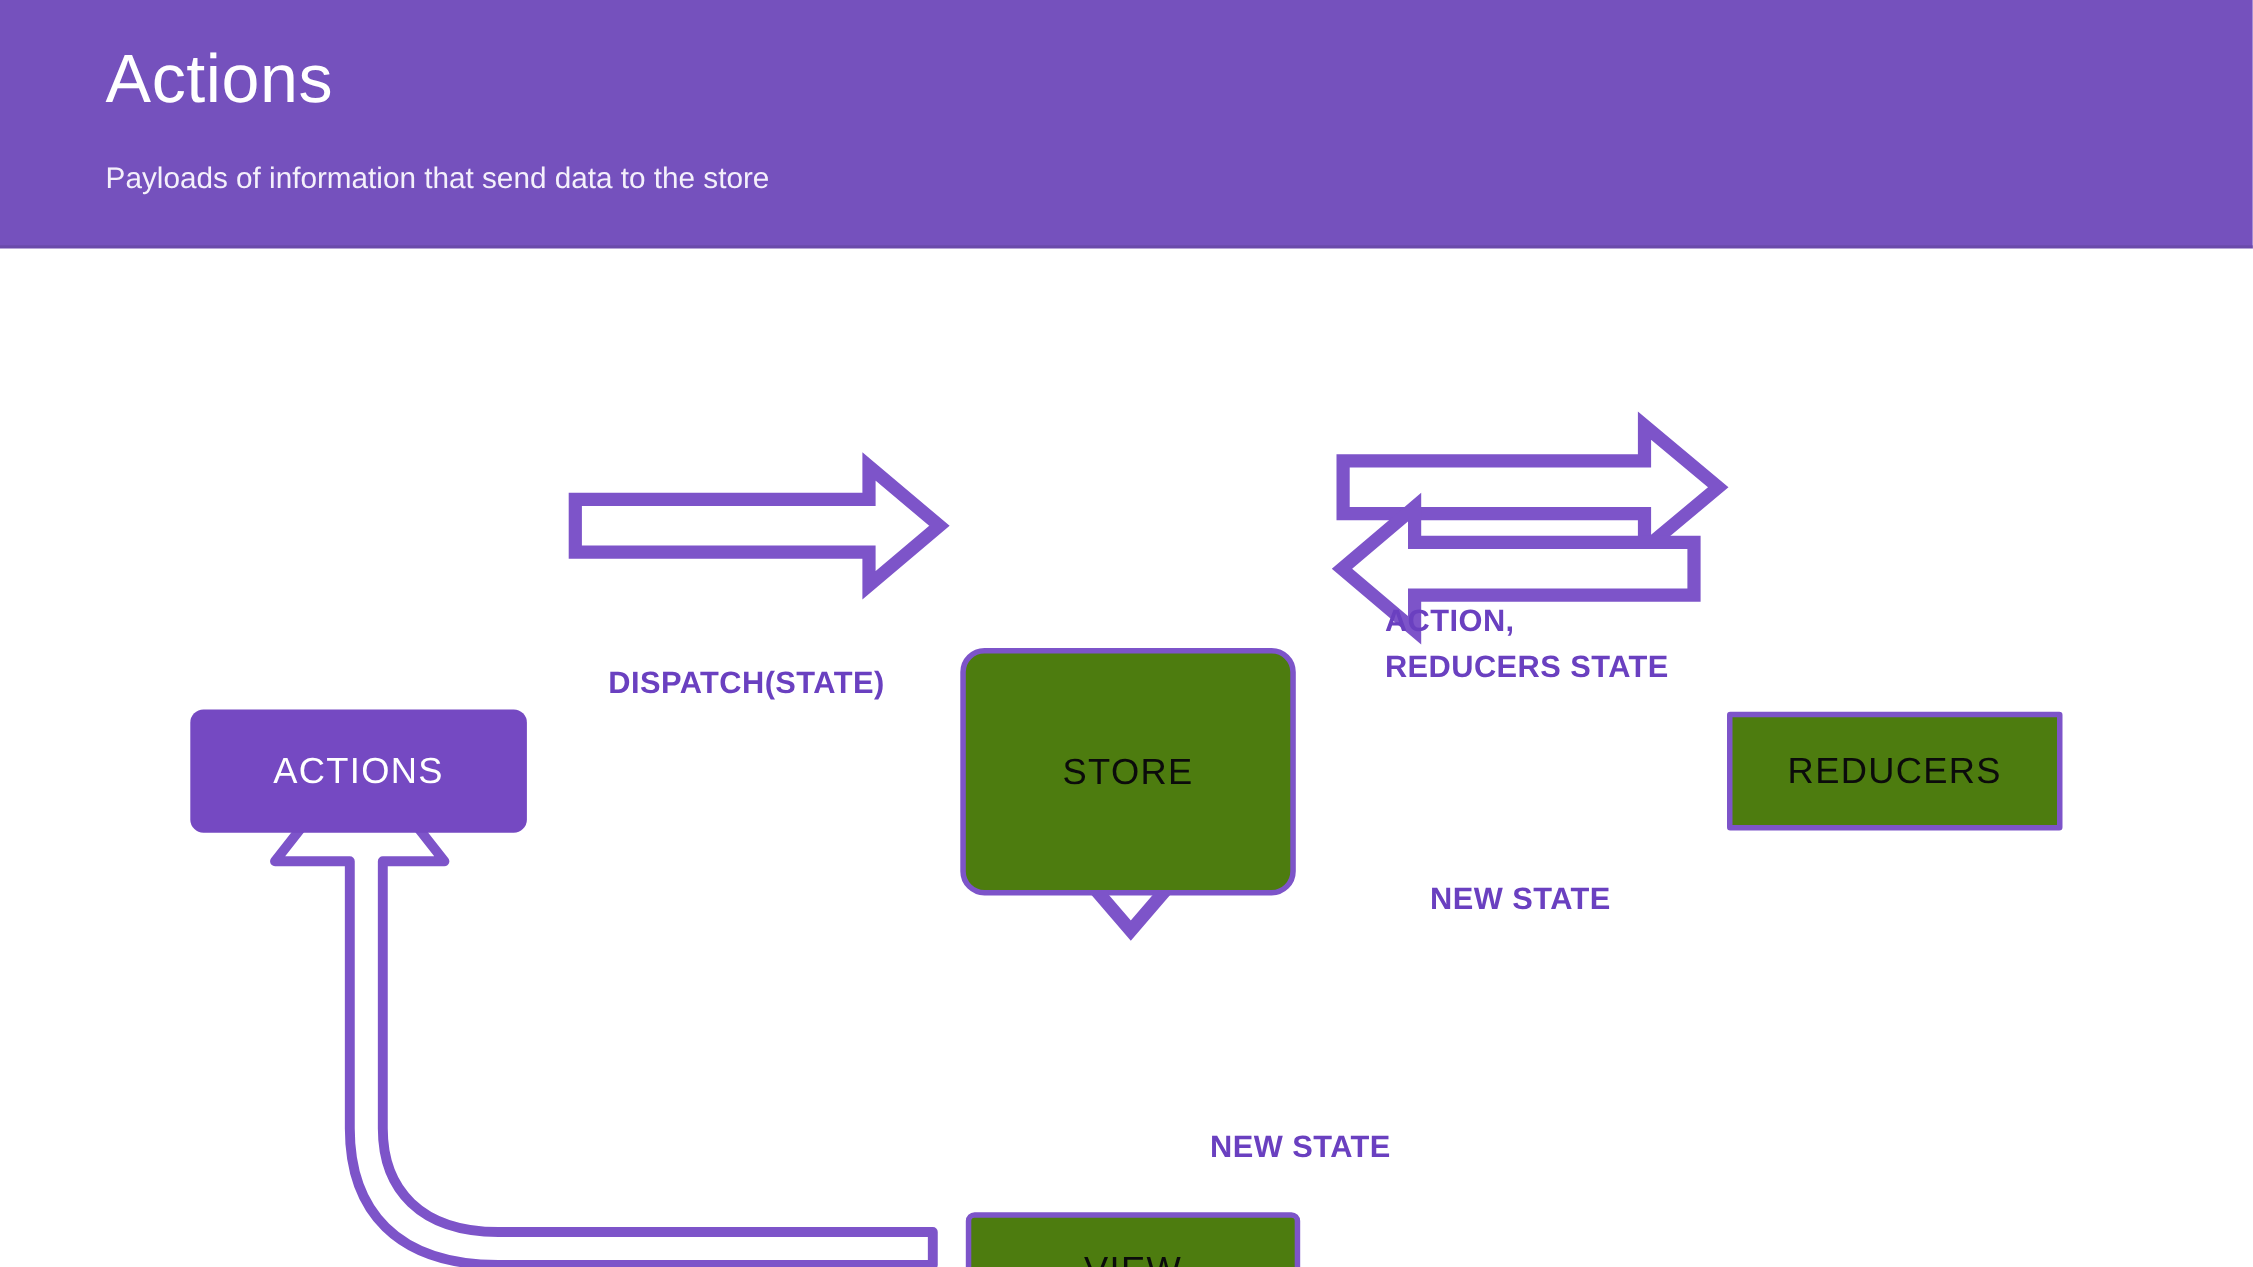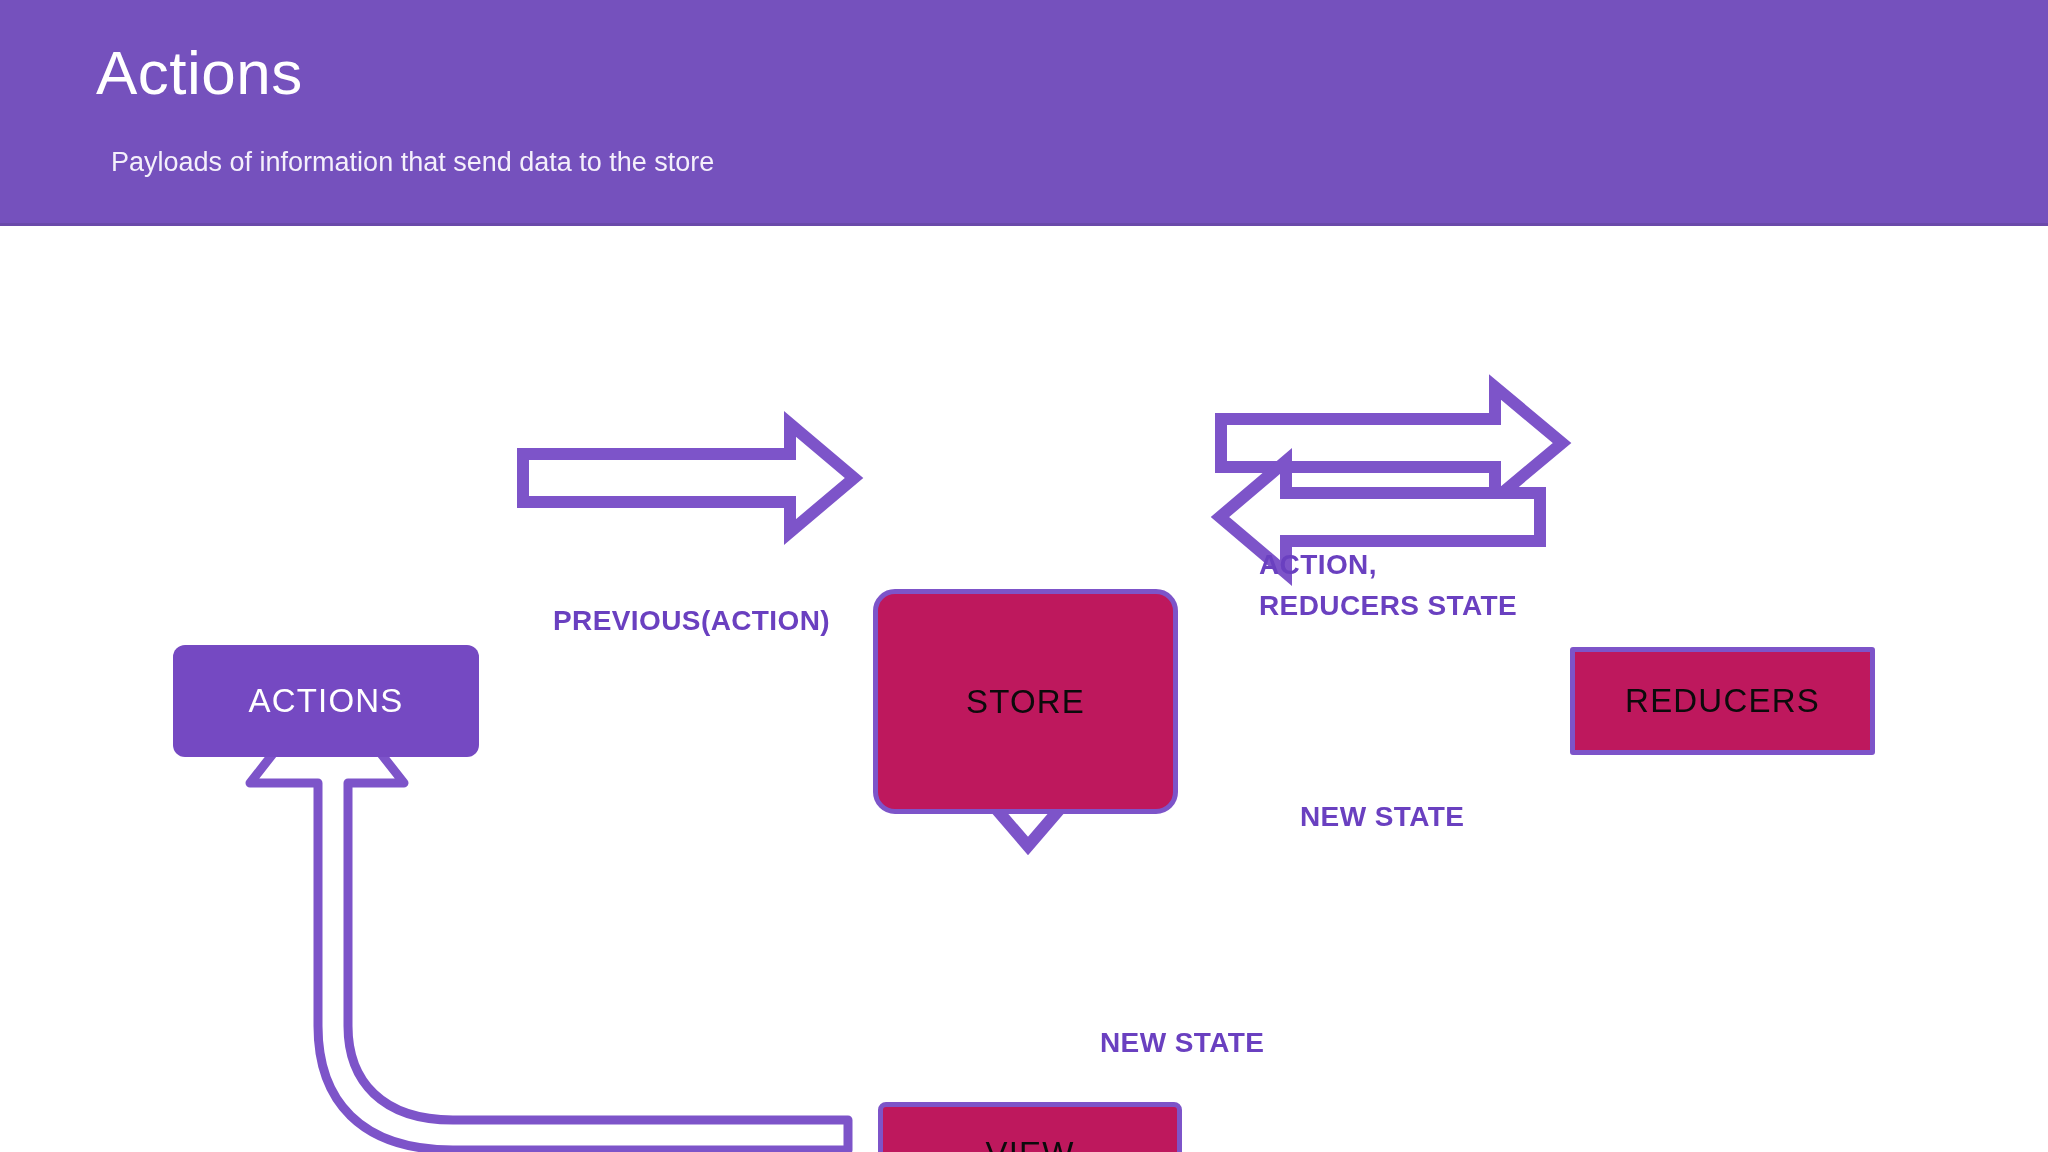--- a/index.html
+++ b/index.html
@@ -39,21 +39,21 @@
     top: 36px;
     font-size: 62px;
     line-height: 74px;
     color: #ffffff;
     font-weight: 400;
     letter-spacing: 0.5px;
     white-space: nowrap;
   }
   #page-subtitle {
     position: absolute;
-    left: 111px;
+    left: 96px;
     top: 145px;
     font-size: 27px;
     line-height: 34px;
     color: #f4f0fb;
     font-weight: 400;
     white-space: nowrap;
   }
 
   
   #diagram {
@@ -86,21 +86,21 @@
     font-weight: 400;
     white-space: nowrap;
   }
   .node-filled {
     background: #7549c2;
     border: none;
     color: #ffffff;
     border-radius: 12px;
   }
   .node-outlined {
-    background: #be185d;
+    background: #4d7c0f;
     border: 5px solid #7d54c9;
   }
 
   #node-actions   { left: 173px;  top: 419px; width: 306px; height: 112px; }
   #node-store     { left: 873px;  top: 363px; width: 305px; height: 225px; border-radius: 22px; }
   #node-reducers  { left: 1570px; top: 421px; width: 305px; height: 108px; border-radius: 3px; }
   #node-view      { left: 878px;  top: 876px; width: 304px; height: 104px; border-radius: 8px; }
 
   
   .edge-label {
@@ -161,21 +161,21 @@
   </div>
 
   <div class="node node-outlined" id="node-reducers">
     <span>REDUCERS</span>
   </div>
 
   <div class="node node-outlined" id="node-view">
     <span>VIEW</span>
   </div>
 
-  <div class="edge-label" id="label-dispatch">PREVIOUS(ACTION)</div>
+  <div class="edge-label" id="label-dispatch">DISPATCH(STATE)</div>
 
   <div class="edge-label" id="label-action-prev">
     <div>ACTION,</div>
     <div>REDUCERS STATE</div>
   </div>
 
   <div class="edge-label" id="label-new-state-red">NEW STATE</div>
 
   <div class="edge-label" id="label-new-state-view">NEW STATE</div>
 

